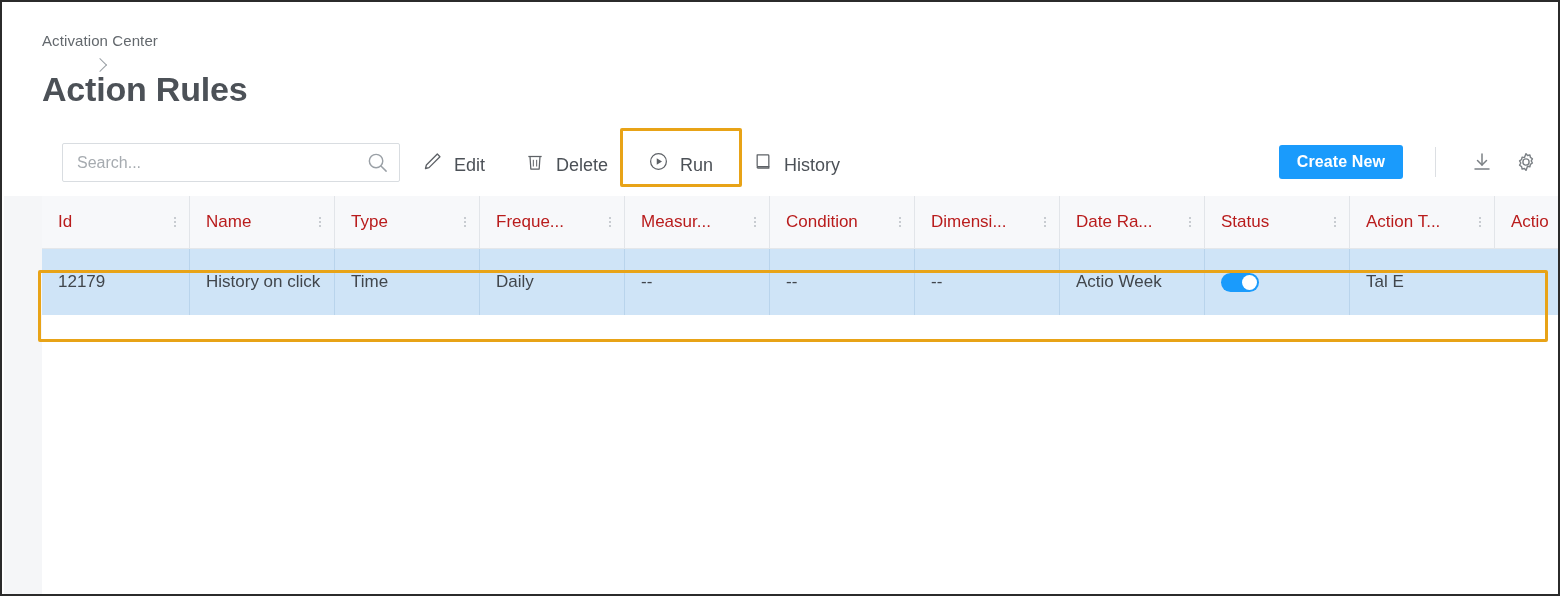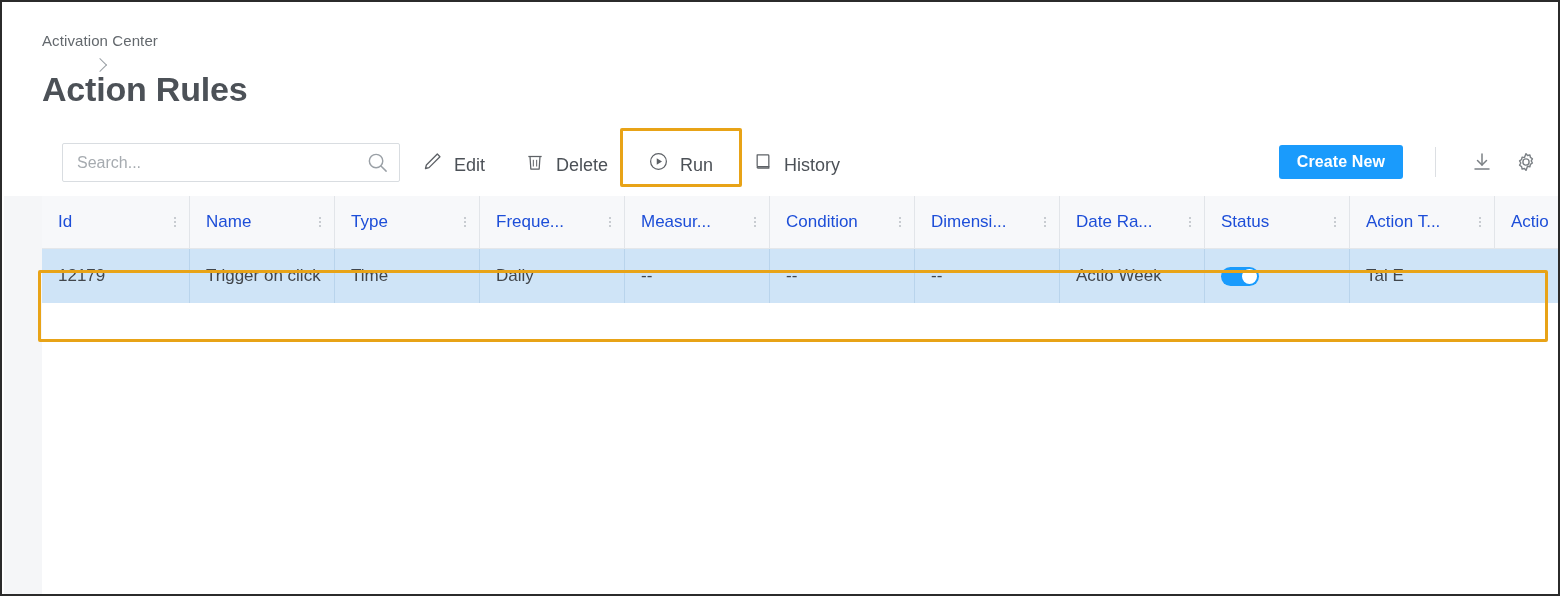--- a/index.html
+++ b/index.html
@@ -187,21 +187,21 @@
     display: flex;
   }
   .hcell {
     position: relative;
     display: flex;
     align-items: center;
     box-sizing: border-box;
     border-right: 1px solid #e2e5e9;
     padding-left: 16px;
     font-size: 17px;
-    color: #1d4ed8;
+    color: #b91c1c;
     white-space: nowrap;
     overflow: hidden;
   }
   .hcell:last-child { border-right: 0; }
   .hmenu {
     position: absolute;
     right: 13px;
     top: 50%;
     transform: translateY(-50%);
     display: flex;
@@ -211,21 +211,21 @@
   }
   .hmenu i {
     display: block;
     width: 2px; height: 2px;
     background: #b9bec3;
     border-radius: 50%;
   }
   .grid-body { position: relative; }
   .row {
     display: flex;
-    height: 54px;
+    height: 66px;
     background: #cfe4f7;
   }
   .cell {
     display: flex;
     align-items: center;
     box-sizing: border-box;
     border-right: 1px solid #b9d4ec;
     padding-left: 16px;
     font-size: 17px;
     color: #41464c;
@@ -442,21 +442,21 @@
             </span>
         </div>
         <div class="hcell" style="width:65px">
           <span>Actio</span>
         </div>
       </div>
 
       <div class="grid-body">
         <div class="row">
           <div class="cell" style="width:148px">12179</div>
-          <div class="cell" style="width:145px">Trigger on click</div>
+          <div class="cell" style="width:145px">History on click</div>
           <div class="cell" style="width:145px">Time</div>
           <div class="cell" style="width:145px">Daily</div>
           <div class="cell" style="width:145px">--</div>
           <div class="cell" style="width:145px">--</div>
           <div class="cell" style="width:145px">--</div>
           <div class="cell" style="width:145px">Actio Week</div>
           <div class="cell" style="width:145px">
             <span class="toggle">
                 <span class="knob"></span>
               </span>

